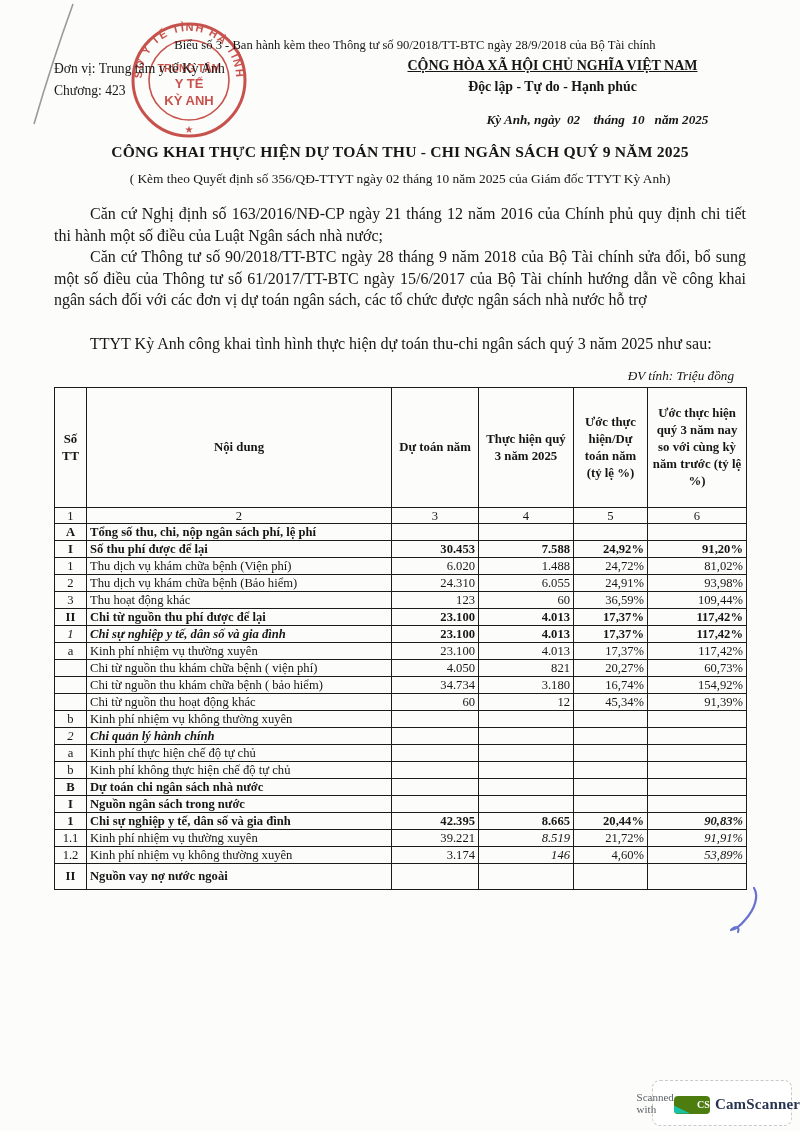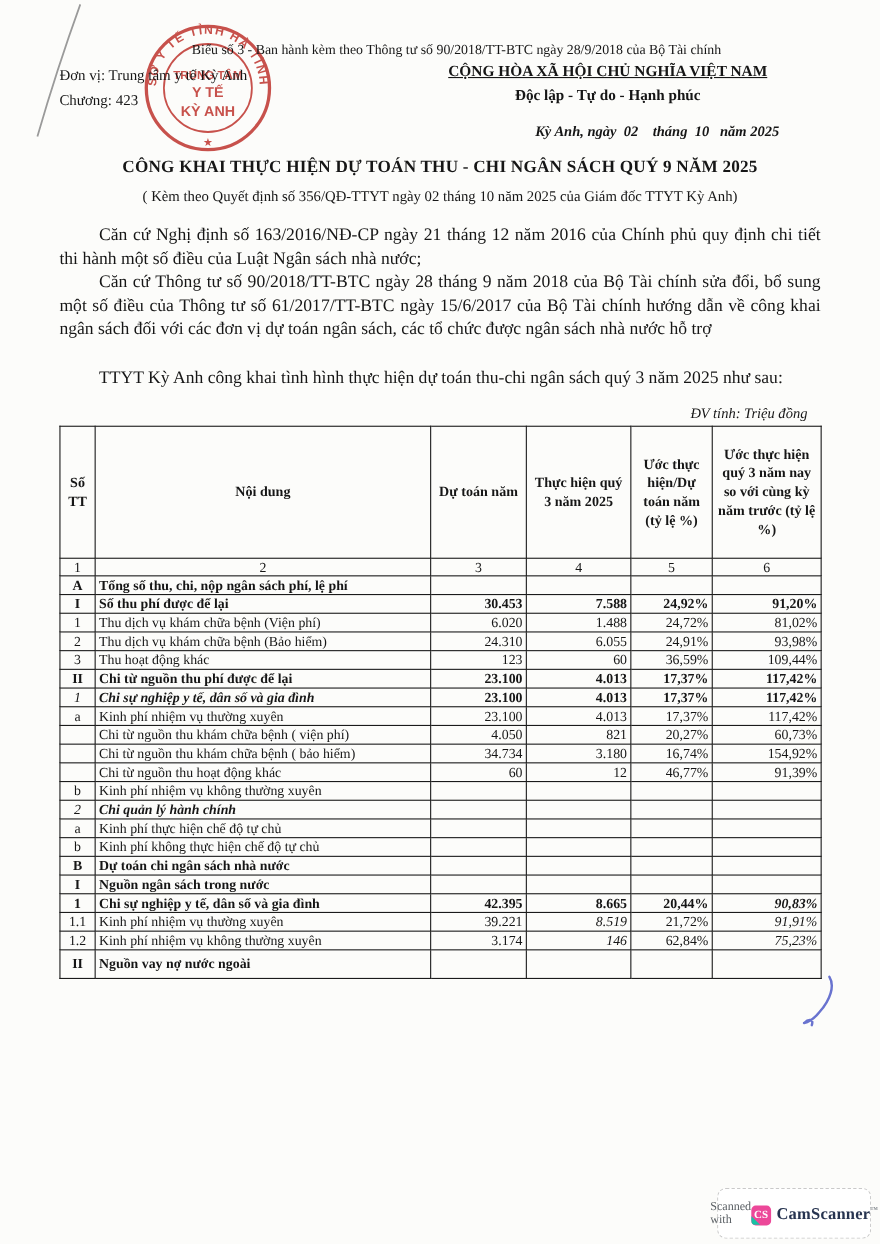--- a/index.html
+++ b/index.html
@@ -66,23 +66,23 @@
 
   .cam-badge {
     position:absolute; left:652px; top:1080px; width:140px; height:46px;
     background:#ffffff; border:1.6px dashed #c9c9c9; border-radius:8px;
     display:flex; flex-direction:row; align-items:center; justify-content:center;
     font-family:Liberation Serif, serif;
   }
   .scanned-with { font-size:11px; color:#5b6065; line-height:12px; }
   .brand-row { display:flex; align-items:center; gap:5px; margin-top:3px; }
   .cs-logo {
-    width:18px; height:18px; background:#ec4899; border-radius:4px;
+    width:36px; height:18px; background:#4d7c0f; border-radius:4px;
     color:#fff; font-weight:bold; font-size:10px;
-    display:flex; align-items:center; justify-content:center; position:relative;
+    display:flex; align-items:center; justify-content:flex-end; position:relative;
   }
   .cs-logo::after {
     content:""; position:absolute; left:0; bottom:0; width:100%; height:100%;
     background:#17c3a4; clip-path:polygon(0 100%, 0 55%, 45% 100%);
     border-radius:4px;
   }
   .cs-logo span { position:relative; z-index:2; }
   .brand-name { font-size:15px; font-weight:bold; color:#273450; letter-spacing:0.2px; }
   .tm { font-size:7px; color:#8a8f94; vertical-align:super; }
 </style>
@@ -240,21 +240,21 @@
           <td class="cell-num">34.734</td>
           <td class="cell-num">3.180</td>
           <td class="cell-pct">16,74%</td>
           <td class="cell-pct">154,92%</td>
         </tr>
         <tr>
           <td class="cell-no"></td>
           <td class="cell-label">Chi từ nguồn thu hoạt động khác</td>
           <td class="cell-num">60</td>
           <td class="cell-num">12</td>
-          <td class="cell-pct">46,77%</td>
+          <td class="cell-pct">45,34%</td>
           <td class="cell-pct">91,39%</td>
         </tr>
         <tr>
           <td class="cell-no">b</td>
           <td class="cell-label">Kinh phí nhiệm vụ không thường xuyên</td>
           <td class="cell-num"></td>
           <td class="cell-num"></td>
           <td class="cell-pct"></td>
           <td class="cell-pct"></td>
         </tr>
@@ -312,22 +312,22 @@
           <td class="cell-num">39.221</td>
           <td class="cell-num i">8.519</td>
           <td class="cell-pct">21,72%</td>
           <td class="cell-pct i">91,91%</td>
         </tr>
         <tr>
           <td class="cell-no">1.2</td>
           <td class="cell-label">Kinh phí nhiệm vụ không thường xuyên</td>
           <td class="cell-num">3.174</td>
           <td class="cell-num i">146</td>
-          <td class="cell-pct">62,84%</td>
-          <td class="cell-pct i">75,23%</td>
+          <td class="cell-pct">4,60%</td>
+          <td class="cell-pct i">53,89%</td>
         </tr>
         <tr class="tall">
           <td class="cell-no b">II</td>
           <td class="cell-label b">Nguồn vay nợ nước ngoài</td>
           <td class="cell-num"></td>
           <td class="cell-num"></td>
           <td class="cell-pct"></td>
           <td class="cell-pct"></td>
         </tr>
       </tbody>

